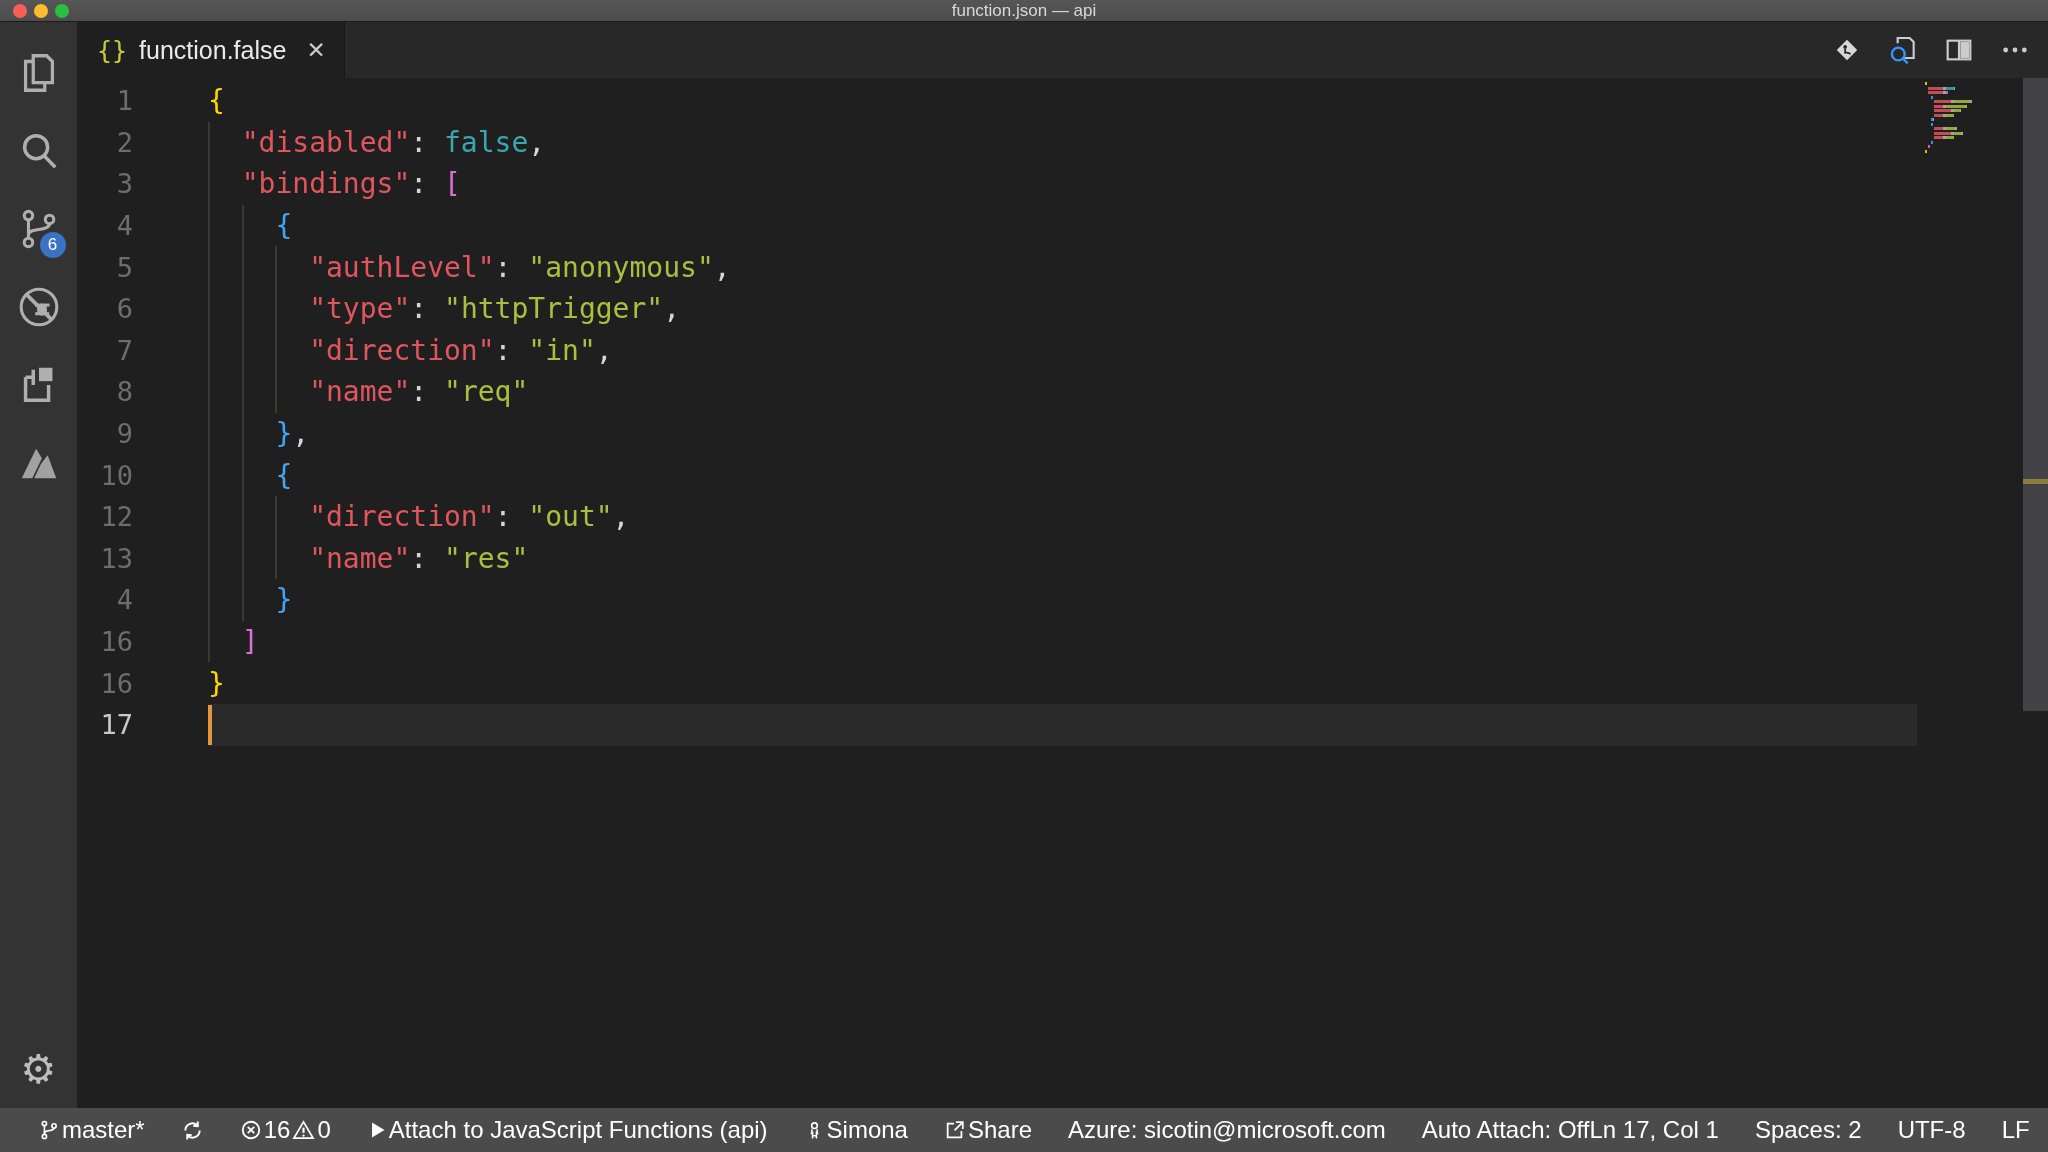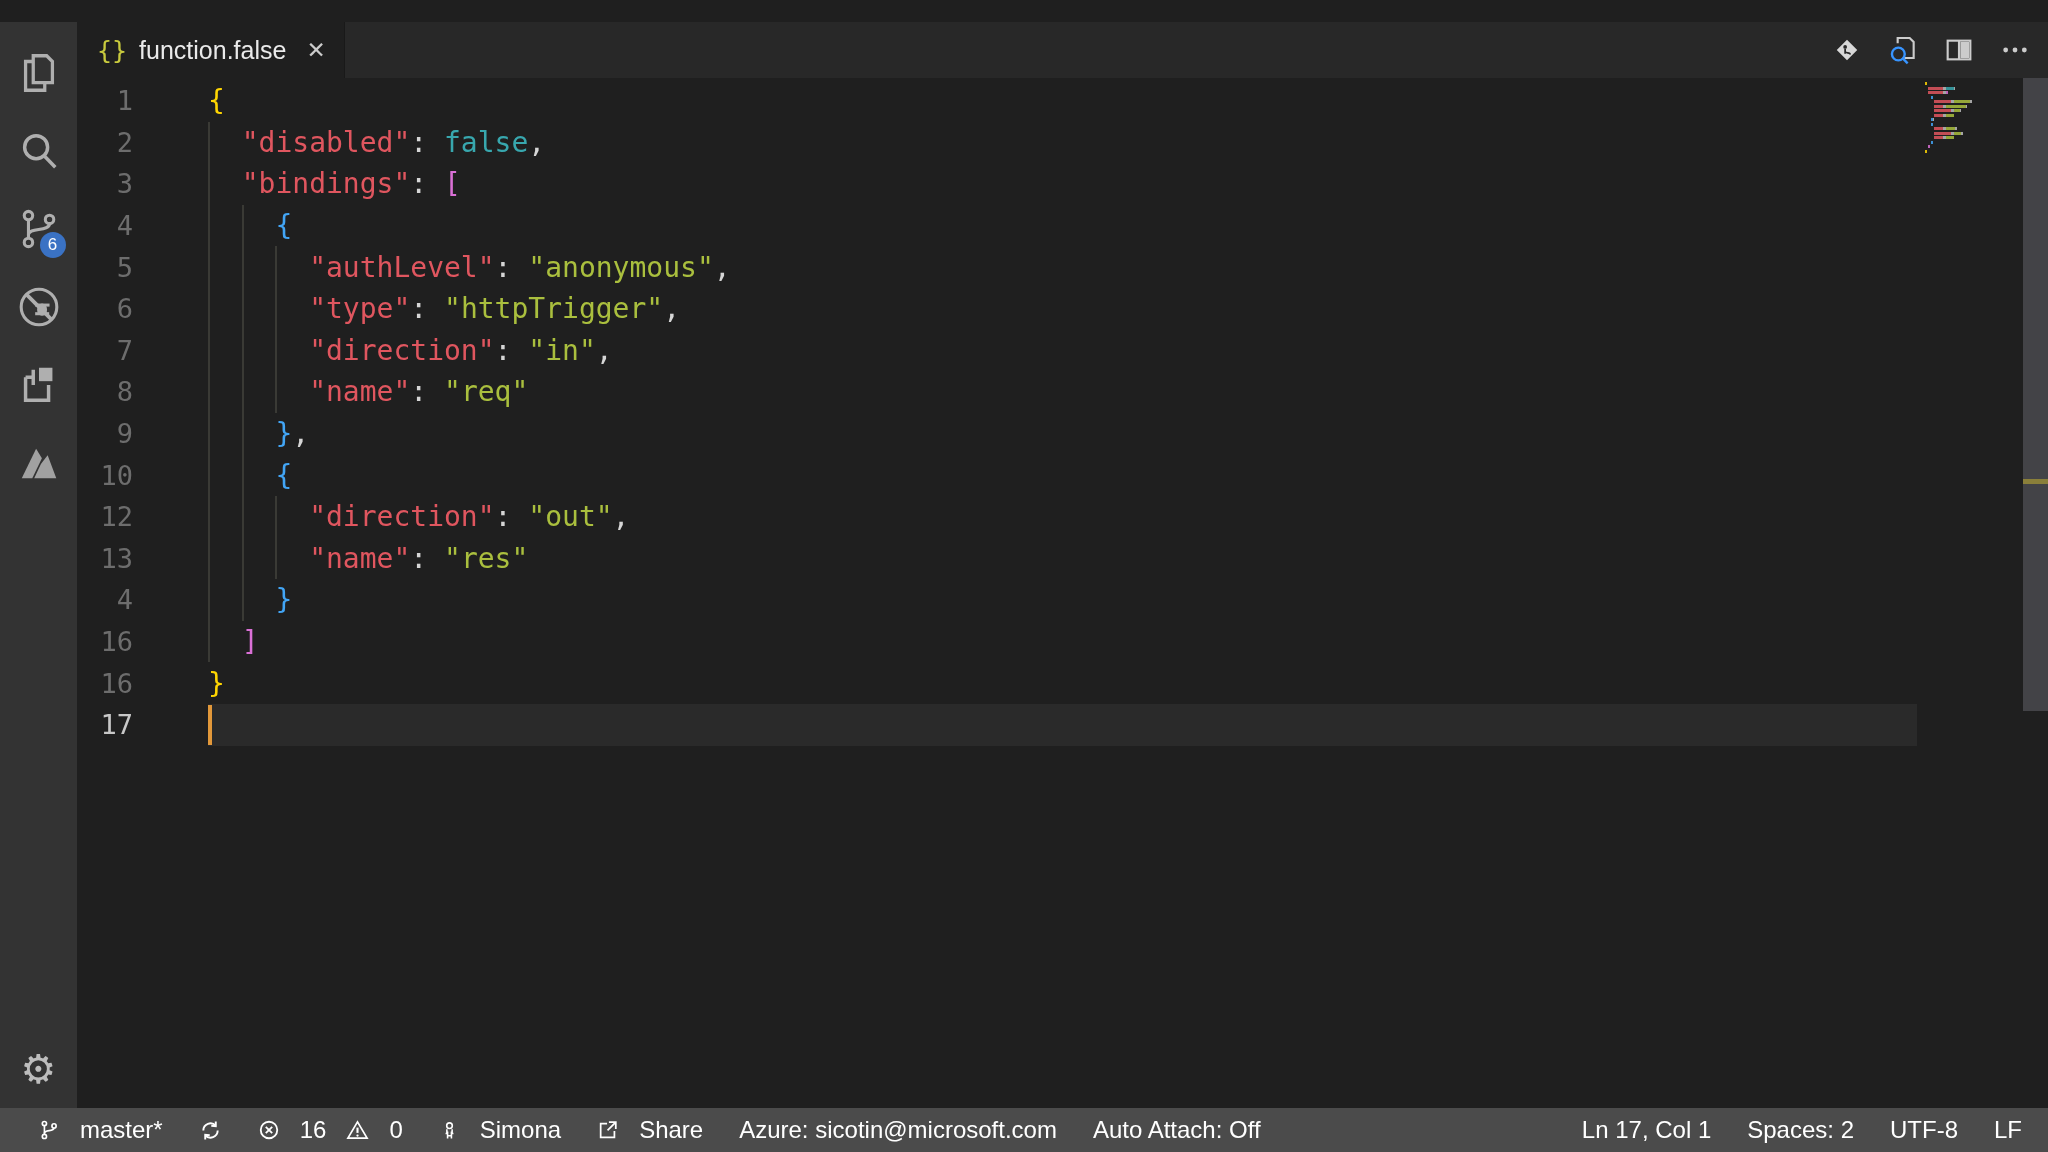--- a/index.html
+++ b/index.html
@@ -63,28 +63,36 @@
   .mbar { position:absolute; top:0; height:3px; opacity:.85; }
   .scrollbar { position:absolute; top:0; right:0; width:25px; bottom:0; }
   .slider { position:absolute; top:0; left:0; right:0; height:633px; background:#434347; }
   .cursor-marker { position:absolute; top:401px; left:0; right:0; height:5px; background:#8a7f3a; }
 
   
   .statusbar { position:absolute; bottom:0; left:0; right:0; height:44px; background:#4b4b4b;
     display:flex; justify-content:space-between; align-items:center; padding:0 26px 0 38px;
     color:#ffffff; font-size:24px; }
   .sb-group { display:flex; align-items:center; gap:36px; }
-  .sb-item { display:flex; align-items:center; gap:20px; cursor:pointer; white-space:nowrap; }
+  .sb-item { display:flex; align-items:center; gap:2px; cursor:pointer; white-space:nowrap; }
   .sb-item svg { display:block; }
 </style>
 </head>
 <body>
 
 <div class="screen">
 
+  <div class="titlebar">
+    <div class="traffic">
+      <span class="light red"></span>
+      <span class="light yellow"></span>
+      <span class="light green"></span>
+    </div>
+    <div class="wtitle">function.json — api</div>
+  </div>
 
   <div class="main">
 
     <div class="activitybar">
       <div class="abar-item">
         <span>
           <svg width="46" height="46" viewBox="0 0 24 24" fill="none" stroke="#c5c5c5" stroke-width="1.7">
             <path d="M9 3h7l3 3v11h-10z"></path>
               <path d="M9 6h-4v15h10v-4"></path>
           </svg></span>
@@ -428,20 +436,28 @@
             <svg width="23" height="23" viewBox="0 0 24 24" fill="none" stroke="#fff" stroke-width="1.8">
               <path d="M12 3 L22 20 H2 Z"></path>
               <line x1="12" y1="9" x2="12" y2="14.5" stroke-width="2.2"></line>
               <circle cx="12" cy="17.3" r="1.2" fill="#fff" stroke="none"></circle>
             </svg>
           </span>
           <span>0</span>
         </div>
         <div class="sb-item">
           <span>
+            <svg width="20" height="20" viewBox="0 0 24 24" fill="#fff">
+              <polygon points="6,3 21,12 6,21"></polygon>
+            </svg>
+          </span>
+          <span>Attach to JavaScript Functions (api)</span>
+        </div>
+        <div class="sb-item">
+          <span>
             <svg width="21" height="21" viewBox="0 0 24 24" fill="none" stroke="#fff" stroke-width="1.8">
               <circle cx="12" cy="6.5" r="3.2"></circle>
               <path d="M9 10.5 v5 h-1.5 M15 10.5 v5 h1.5 M9.8 13 v8 M14.2 13 v8 M9.8 18 h4.4"></path>
             </svg>
           </span>
           <span>Simona</span>
         </div>
         <div class="sb-item">
           <span>
             <svg width="22" height="22" viewBox="0 0 24 24" fill="none" stroke="#fff" stroke-width="1.9">

